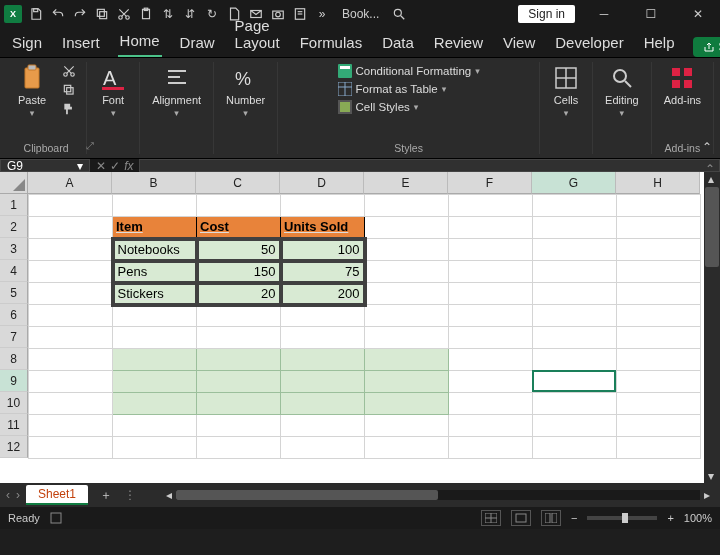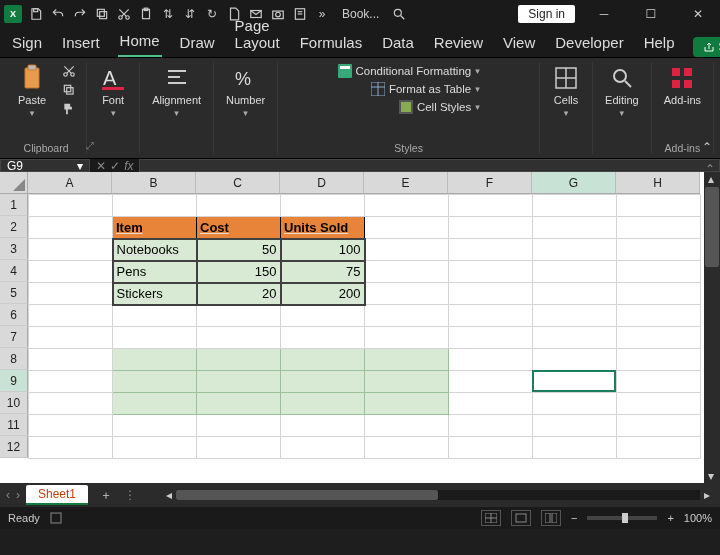--- a/index.html
+++ b/index.html
@@ -20,21 +20,21 @@
   .rgroup { display: flex; flex-direction: column; align-items: center; padding: 0 8px; border-right: 1px solid rgba(255,255,255,0.06); }
   .rgroup:last-of-type { border-right: none; }
   .rgroup .label { font-size: 10.5px; color: #aaa; margin-top: auto; }
   .rcluster { display: flex; gap: 12px; align-items: flex-start; }
   .bigbtn { display: flex; flex-direction: column; align-items: center; gap: 2px; padding: 2px 4px; cursor: pointer; }
   .bigbtn .ico { width: 28px; height: 28px; display: flex; align-items: center; justify-content: center; }
   .bigbtn .cap { font-size: 11px; color: #ddd; }
   .mini { display: flex; flex-direction: column; gap: 3px; justify-content: flex-start; padding-top: 2px; }
   .mini .mico { width: 16px; height: 16px; color: #ccc; }
   .stylelist { display: flex; flex-direction: column; gap: 4px; padding: 2px 4px; }
-  .styleitem { font-size: 11.5px; color: #ddd; display: flex; align-items: center; gap: 4px; cursor: pointer; justify-content: flex-end; }
+  .styleitem { font-size: 11.5px; color: #ddd; display: flex; align-items: center; gap: 4px; cursor: pointer; }
   .ribbon-collapse { position: absolute; right: 8px; bottom: 4px; color: #ccc; cursor: pointer; }
   .namebox-row { height: 14px; background: #1a1a1a; display: flex; align-items: stretch; border-top: 1px solid #000; }
   .namebox { width: 90px; background: #303030; color: #fff; display: flex; align-items: center; padding: 0 6px; border: 1px solid #444; }
   .namebox .dd { margin-left: auto; }
   .fx-btns { display: flex; align-items: center; gap: 4px; padding: 0 6px; color: #888; }
   .fx-bar { flex: 1; background: #303030; border: 1px solid #444; position: relative; }
   .fx-expand { position: absolute; right: 4px; top: 2px; color: #888; }
   .sheet { position: relative; height: 311px; background: #fff; display: flex; }
   .selectall { width: 28px; height: 22px; background: #d9d9d9; border-right: 1px solid #aaa; border-bottom: 1px solid #aaa; position: relative; }
   .selectall::after { content: ""; position: absolute; right: 2px; bottom: 2px; border: 6px solid transparent; border-right-color: #888; border-bottom-color: #888; }
@@ -42,21 +42,21 @@
   .colhdr { width: 84px; background: #d9d9d9; color: #222; display: flex; align-items: center; justify-content: center; font-size: 12px; border-right: 1px solid #bbb; border-bottom: 1px solid #aaa; }
   .colhdr.sel { background: #c8e2d5; }
   .rowarea { display: flex; }
   .rowhdrs { display: flex; flex-direction: column; }
   .rowhdr { width: 28px; height: 22px; background: #d9d9d9; color: #222; display: flex; align-items: center; justify-content: center; font-size: 12px; border-right: 1px solid #aaa; border-bottom: 1px solid #ccc; }
   .rowhdr.sel { background: #c8e2d5; }
   .grid { position: relative; }
   .grid table { border-collapse: collapse; text-decoration: underline; }
   .grid td { width: 84px; height: 22px; border: 1px solid #d4d4d4; font-size: 13px; color: #000; padding: 0 3px; vertical-align: middle; }
   td.hdr { background: #e8833a; font-weight: bold; border: 1px solid #000; }
-  td.data { background: #d8ead3; border: 2px solid #404040; }
+  td.data { background: #d8ead3; border: 4px solid #404040; }
   td.num { text-align: right; }
   td.pale { background: #d8ead3; border: 1px solid #9bbf9b; }
   .activecell { position: absolute; border: 2px solid #1a7f5a; background: rgba(255,255,255,0); pointer-events: none; }
   .vsb { width: 16px; background: #2b2b2b; display: flex; flex-direction: column; }
   .vsb .arr, .hsb .arr { height: 14px; width: 14px; color: #ccc; display: flex; align-items: center; justify-content: center; cursor: pointer; }
   .vsb .thumb { flex: .4; background: #555; margin: 1px; border-radius: 2px; }
   .vsb .track { flex: 1; }
   .tabbar { height: 24px; background: #2b2b2b; display: flex; align-items: center; padding: 0 6px; gap: 6px; }
   .tabnav { color: #888; cursor: pointer; }
   .sheettab { background: #fff; color: #c2410c; padding: 2px 12px; border-top-left-radius: 2px; border-top-right-radius: 2px; font-size: 12px; cursor: pointer; border-bottom: 2px solid #107c41; }

